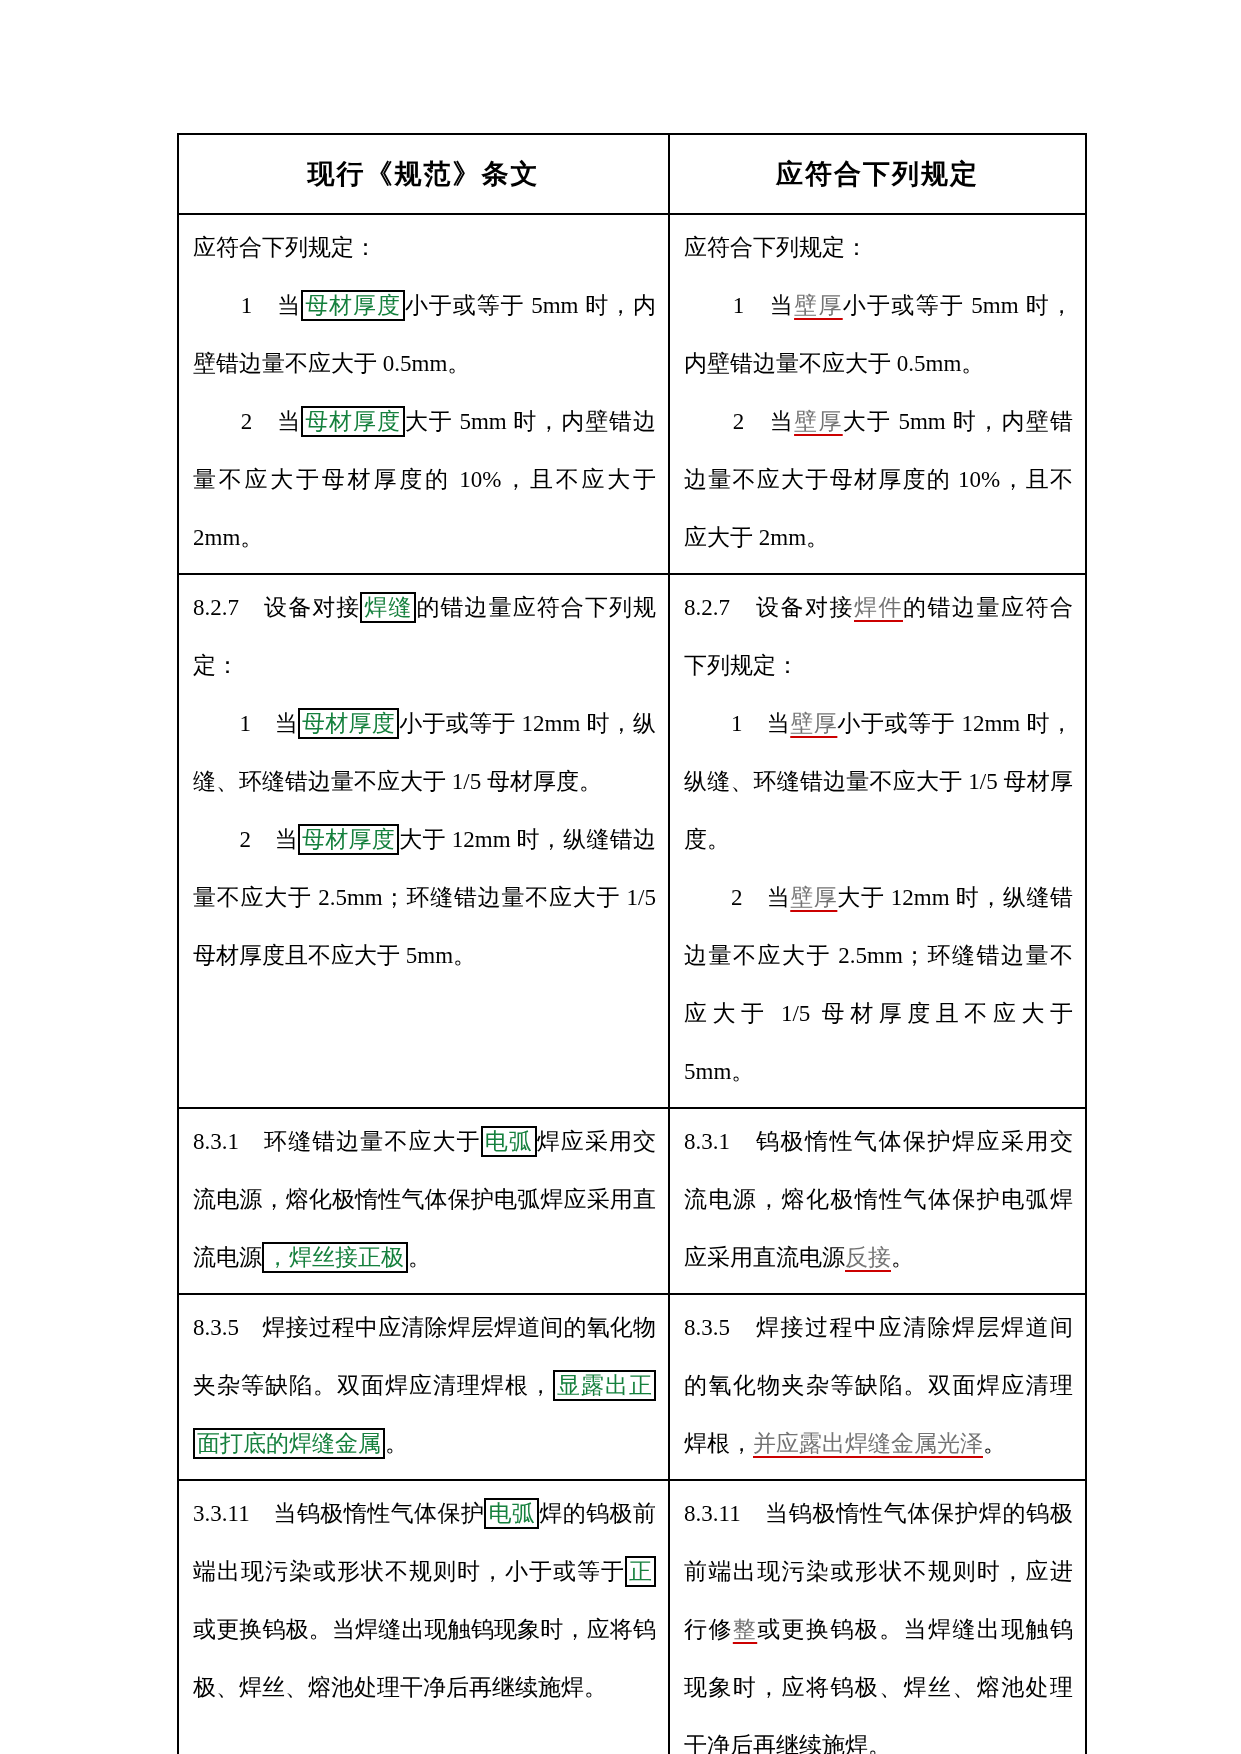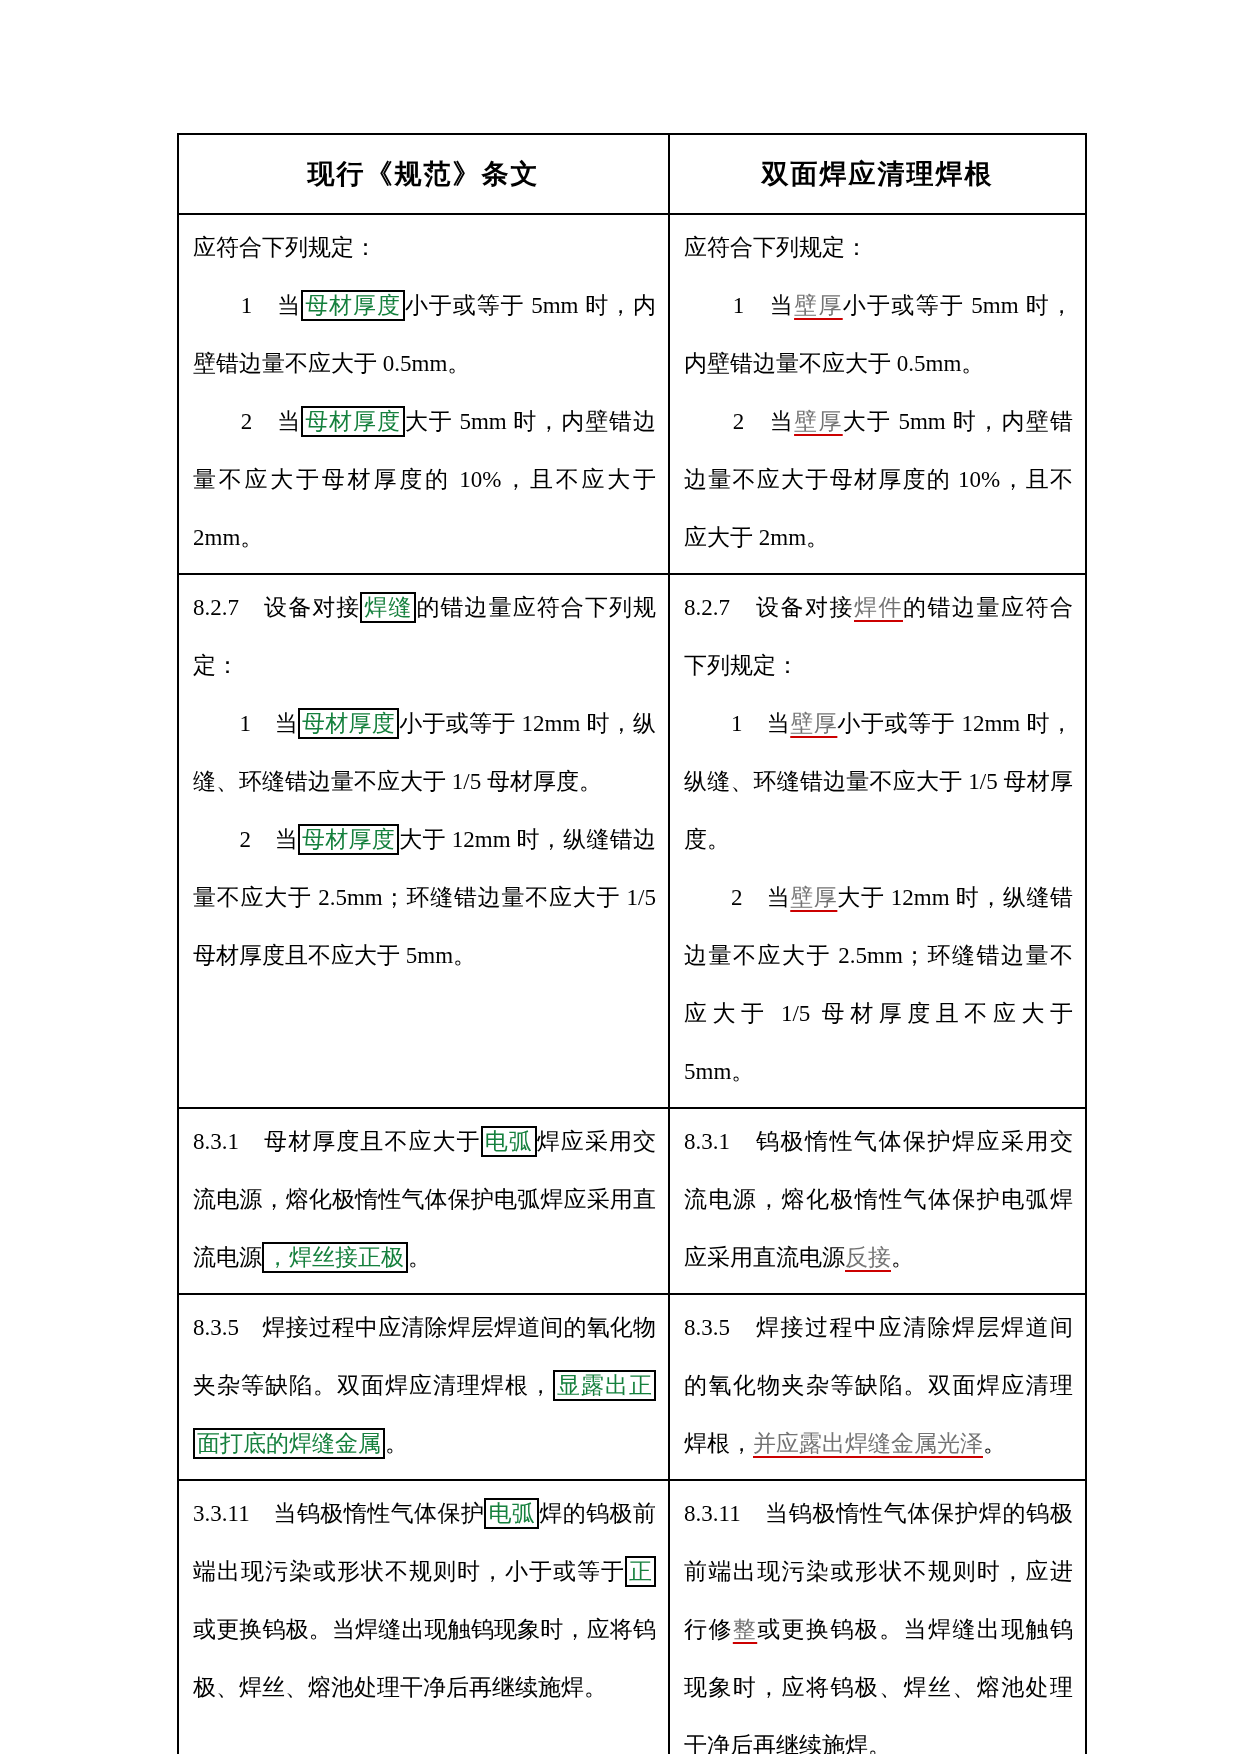--- a/index.html
+++ b/index.html
@@ -55,21 +55,21 @@
 
 <div class="page">
   <table class="doc-table">
     <colgroup>
       <col class="col-left">
       <col class="col-right">
     </colgroup>
     <thead>
       <tr>
         <th>现行《规范》条文</th>
-        <th>双面焊应清理焊根</th>
+        <th>应符合下列规定</th>
       </tr>
     </thead>
     <tbody>
       <tr>
         <td>
             <p class="para"><span>应符合下列规定：</span></p>
             <p class="para"><span>　　1　当</span><span class="seg-box">母材厚度</span><span>小于或等于 5mm 时，内壁错边量不应大于 0.5mm。</span></p>
             <p class="para"><span>　　2　当</span><span class="seg-box">母材厚度</span><span>大于 5mm 时，内壁错边量不应大于母材厚度的 10%，且不应大于 2mm。</span></p>
           </td>
         <td>
@@ -85,21 +85,21 @@
             <p class="para"><span>　　2　当</span><span class="seg-box">母材厚度</span><span>大于 12mm 时，纵缝错边量不应大于 2.5mm；环缝错边量不应大于 1/5 母材厚度且不应大于 5mm。</span></p>
           </td>
         <td>
             <p class="para"><span>8.2.7　设备对接</span><span class="seg-ul">焊件</span><span>的错边量应符合下列规定：</span></p>
             <p class="para"><span>　　1　当</span><span class="seg-ul">壁厚</span><span>小于或等于 12mm 时，纵缝、环缝错边量不应大于 1/5 母材厚度。</span></p>
             <p class="para"><span>　　2　当</span><span class="seg-ul">壁厚</span><span>大于 12mm 时，纵缝错边量不应大于 2.5mm；环缝错边量不应大于 1/5 母材厚度且不应大于 5mm。</span></p>
           </td>
       </tr>
       <tr>
         <td>
-            <p class="para"><span>8.3.1　母材厚度且不应大于</span><span class="seg-box">电弧</span><span>焊应采用交流电源，熔化极惰性气体保护电弧焊应采用直流电源</span><span class="seg-box">，焊丝接正极</span><span>。</span></p>
+            <p class="para"><span>8.3.1　环缝错边量不应大于</span><span class="seg-box">电弧</span><span>焊应采用交流电源，熔化极惰性气体保护电弧焊应采用直流电源</span><span class="seg-box">，焊丝接正极</span><span>。</span></p>
           </td>
         <td>
             <p class="para"><span>8.3.1　钨极惰性气体保护焊应采用交流电源，熔化极惰性气体保护电弧焊应采用直流电源</span><span class="seg-ul">反接</span><span>。</span></p>
           </td>
       </tr>
       <tr>
         <td>
             <p class="para"><span>8.3.5　焊接过程中应清除焊层焊道间的氧化物夹杂等缺陷。双面焊应清理焊根，</span><span class="seg-box">显露出正面打底的焊缝金属</span><span>。</span></p>
           </td>
         <td>

